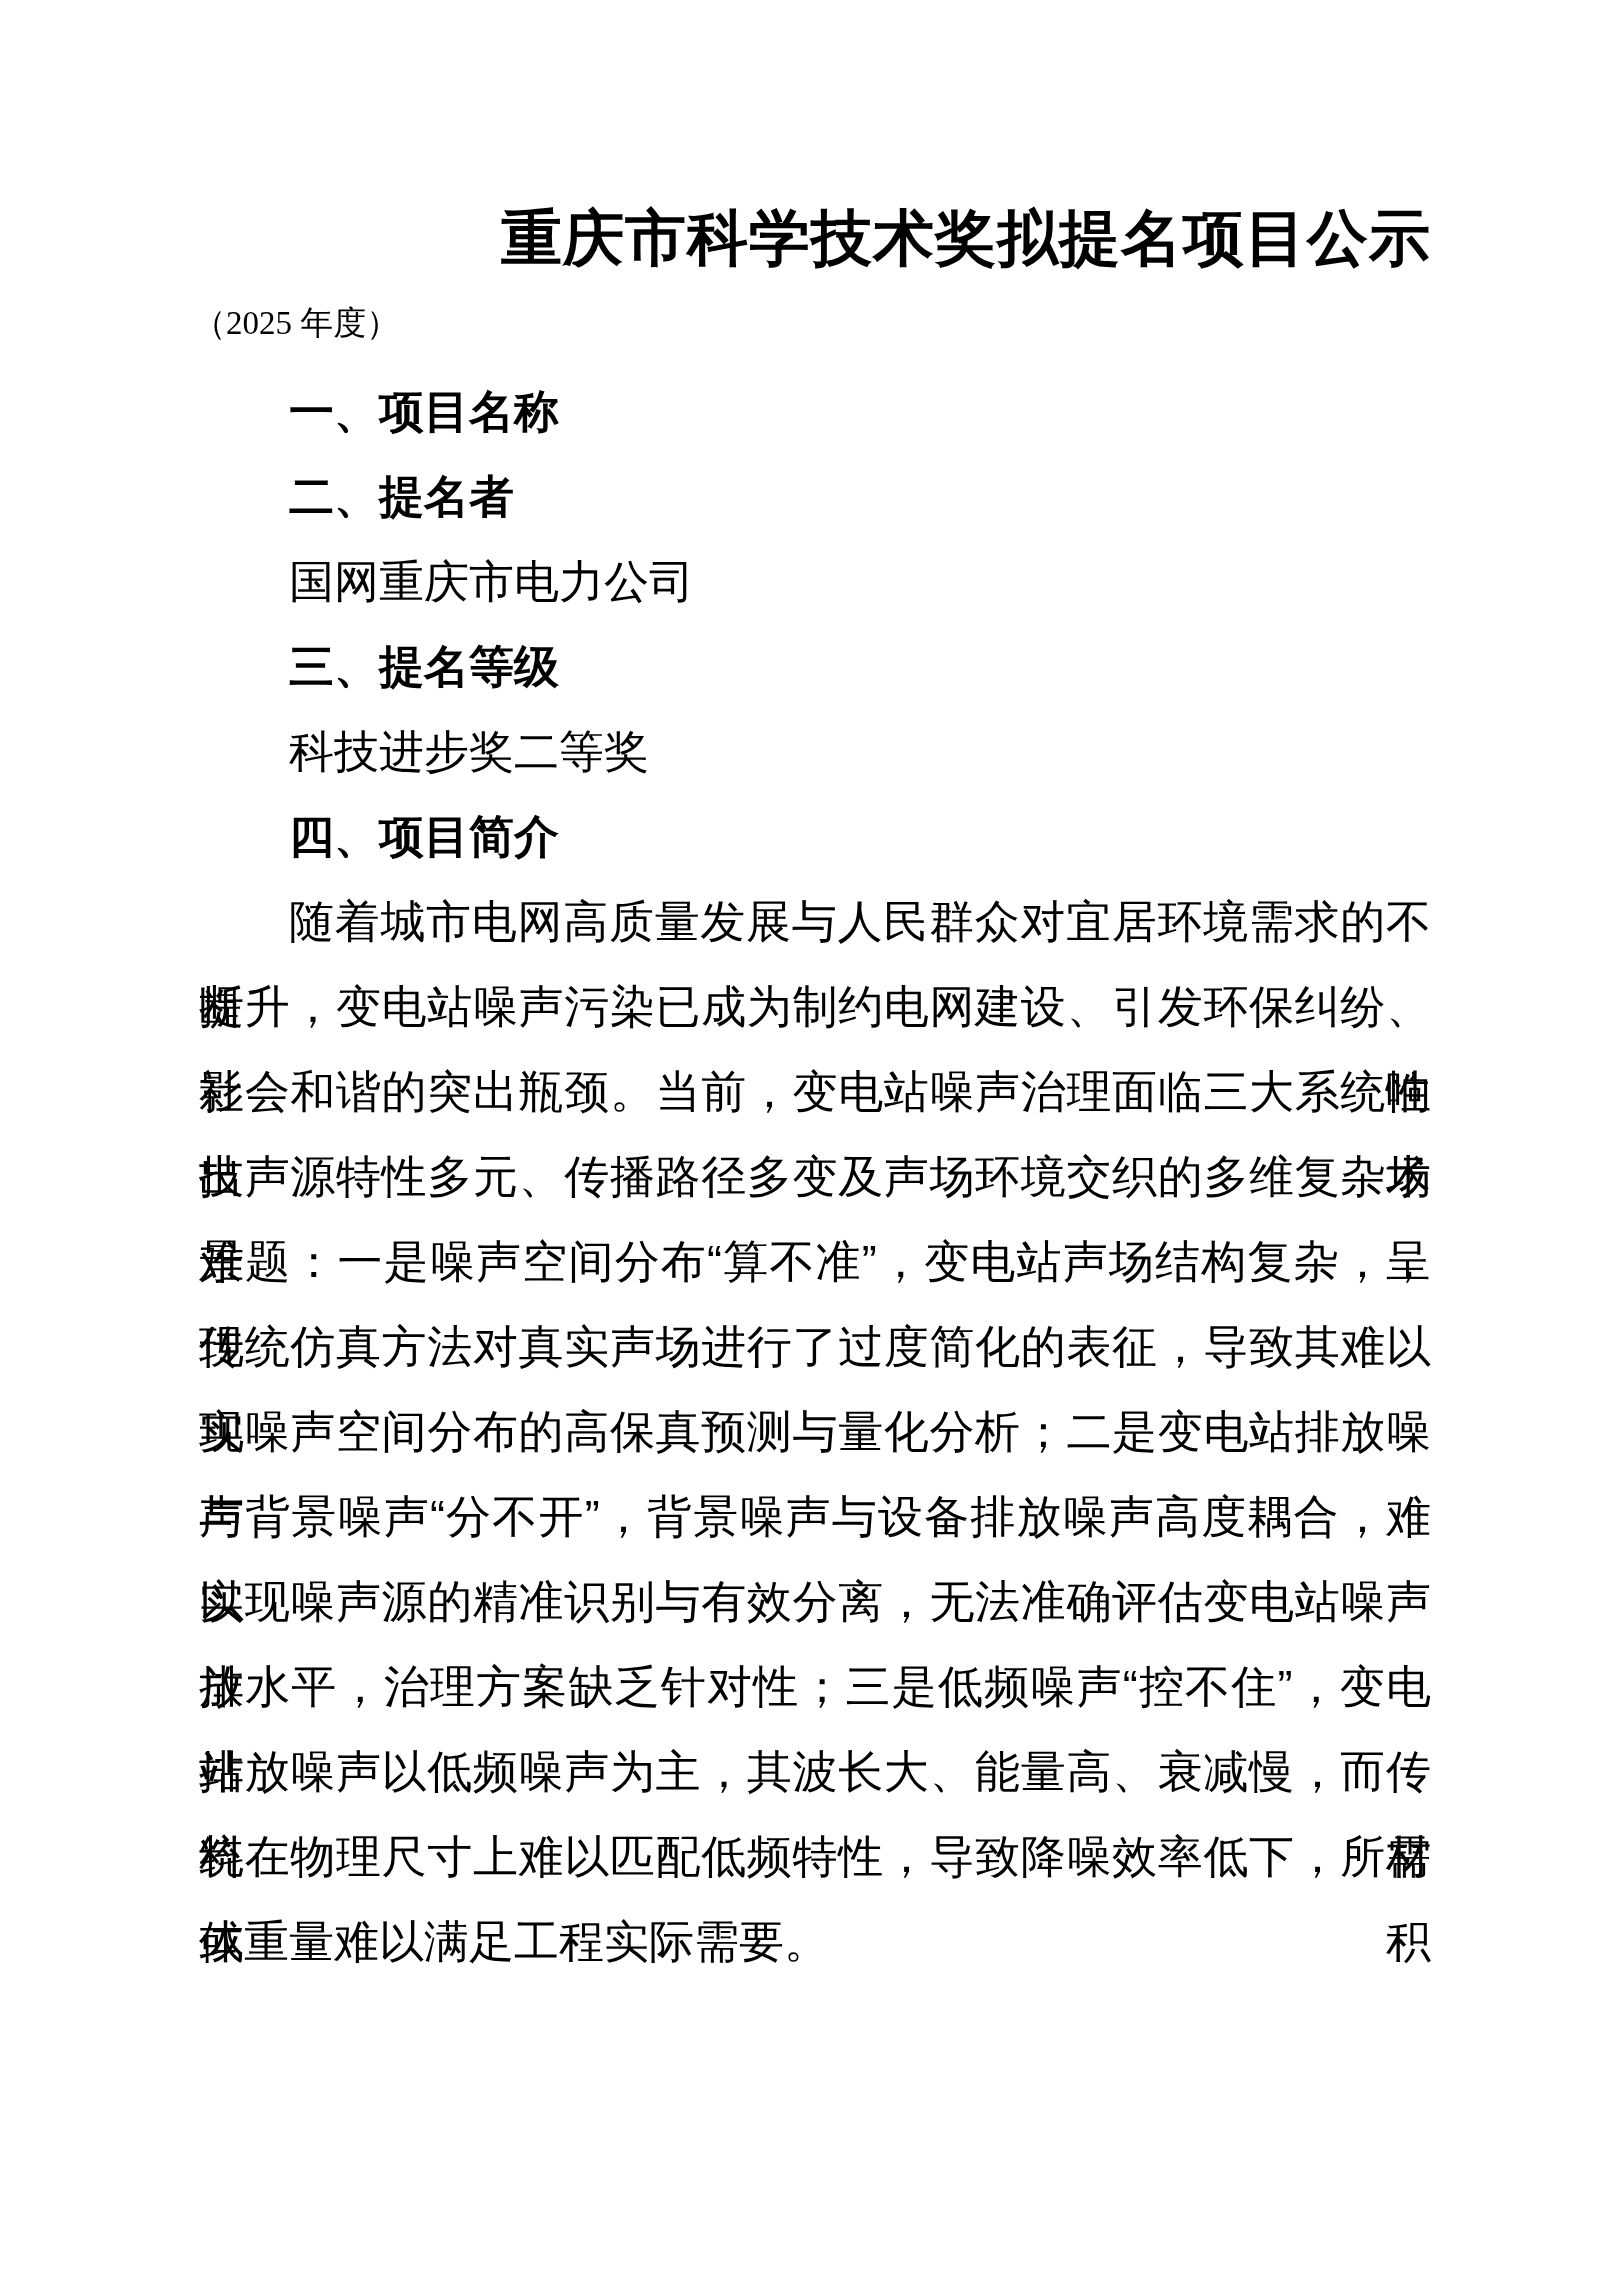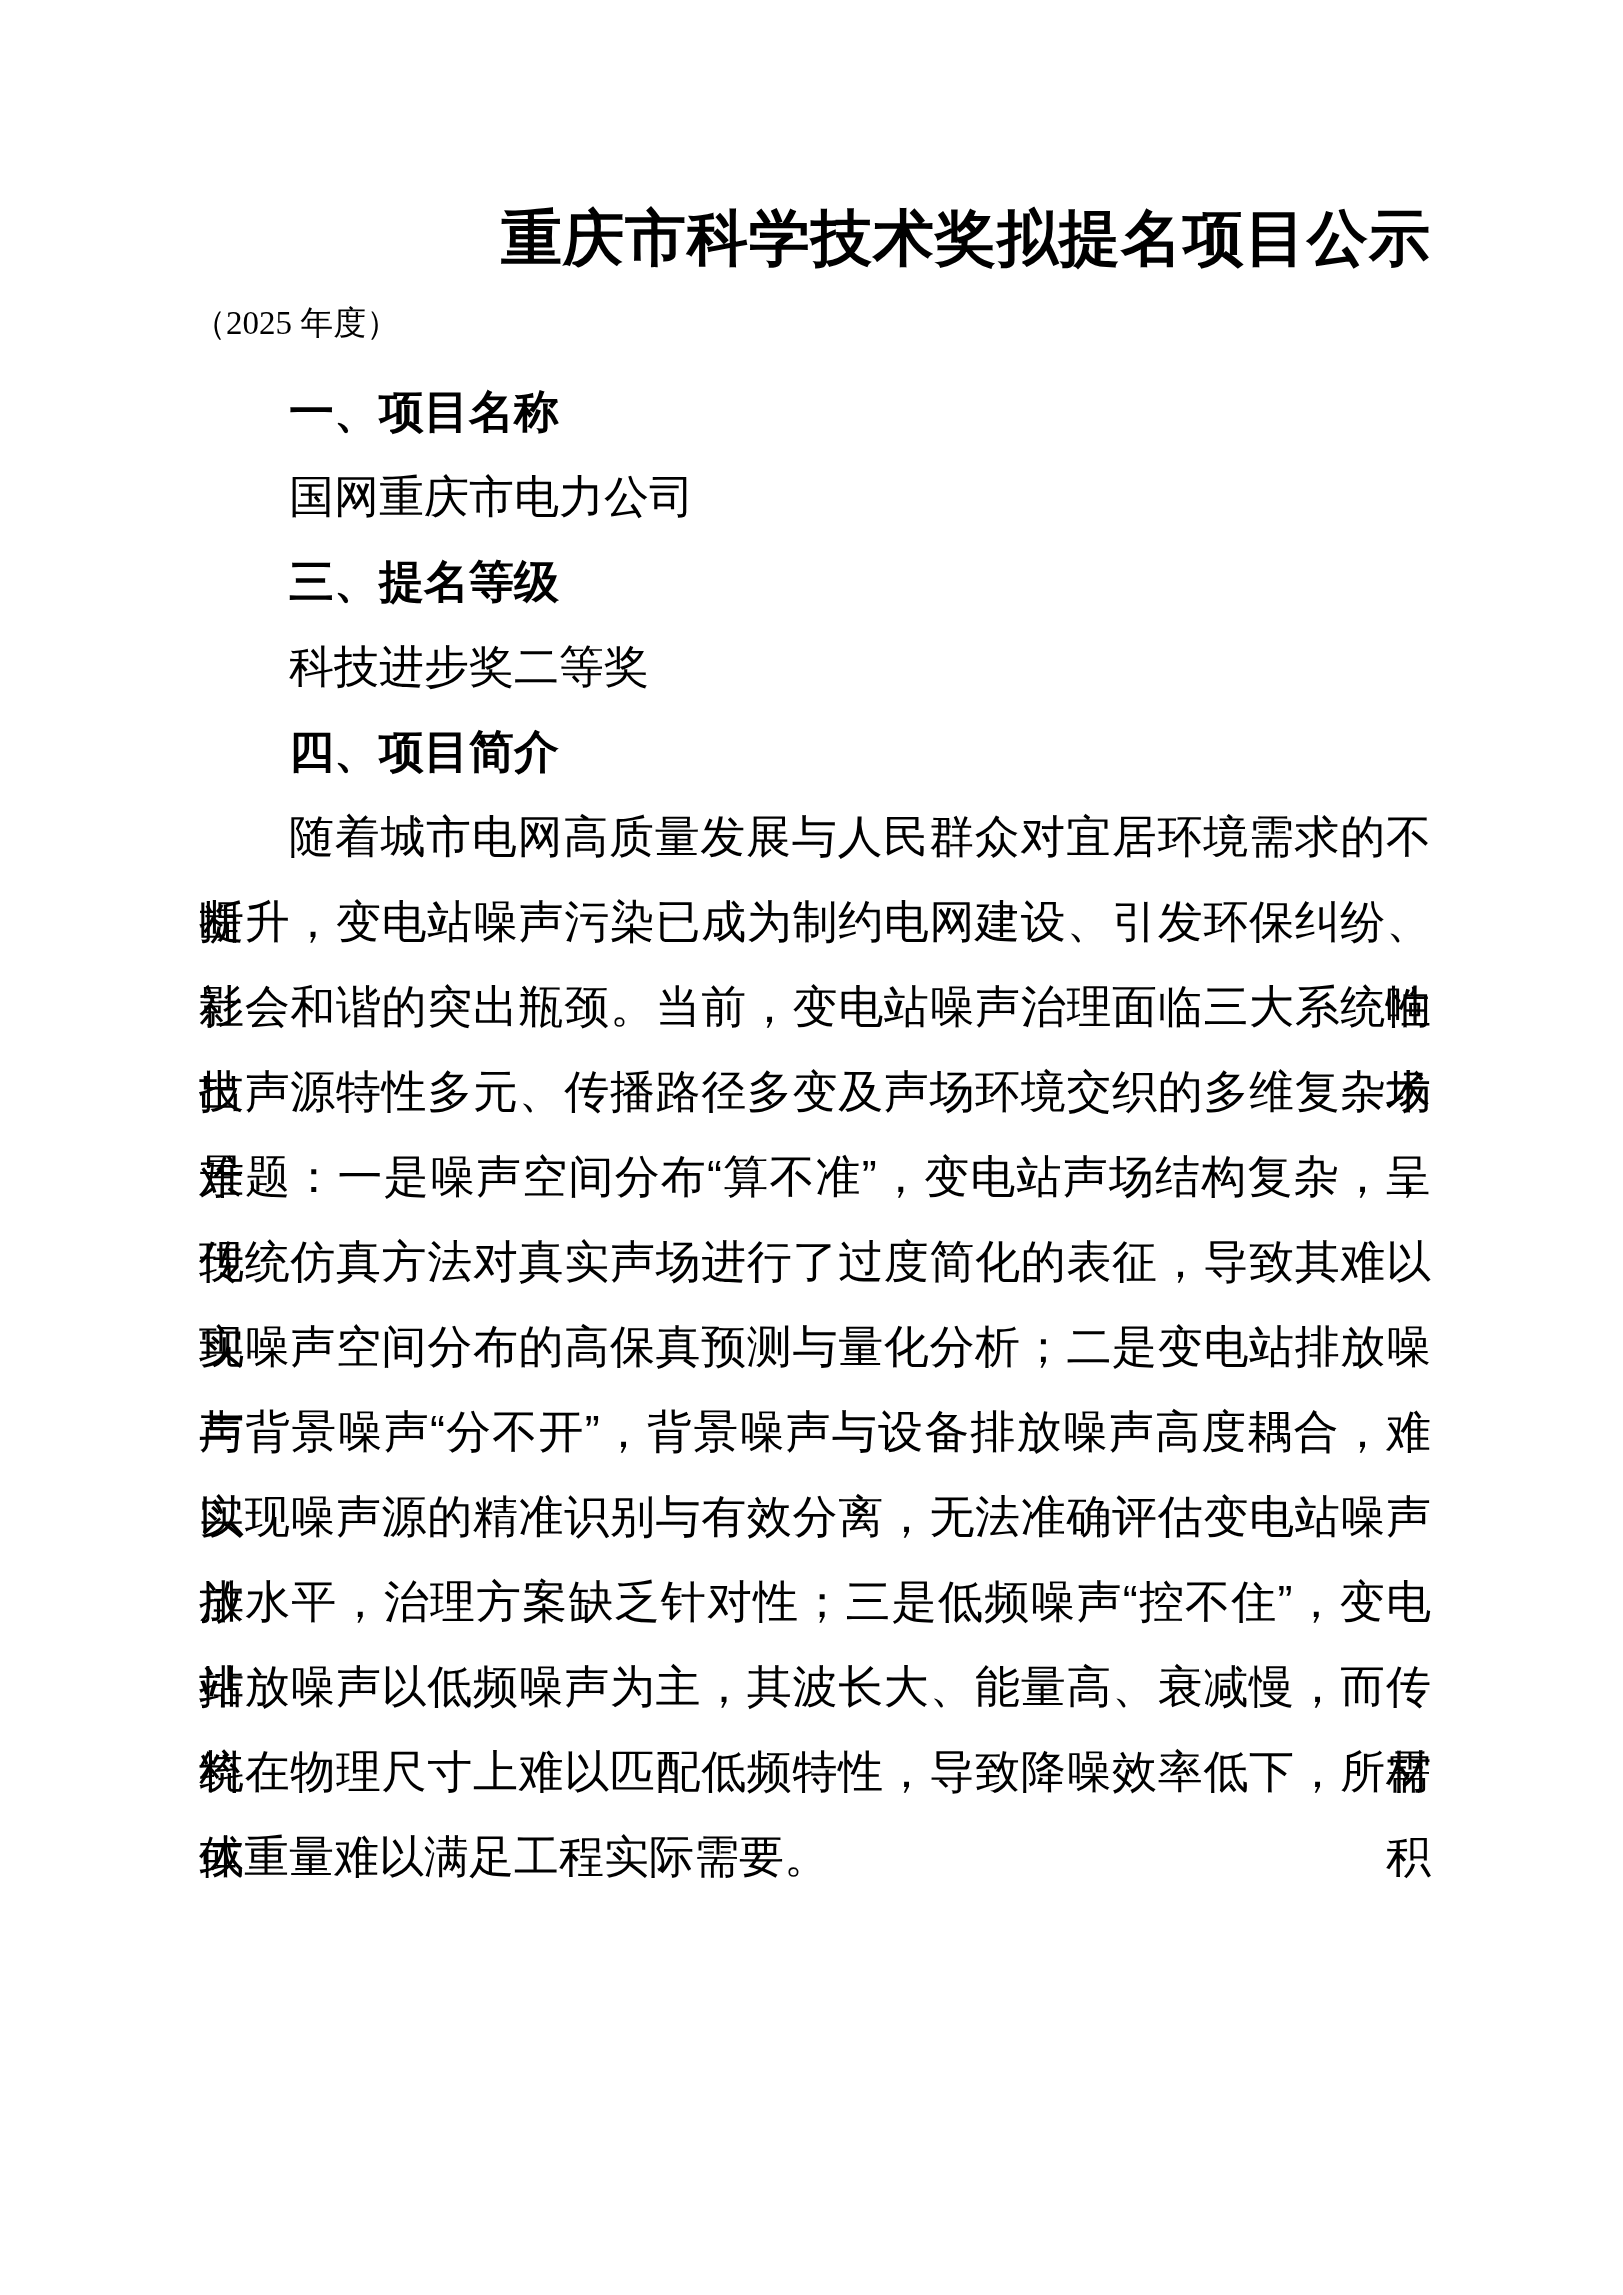--- a/index.html
+++ b/index.html
@@ -61,20 +61,21 @@
 
 <div class="page">
 
   <div class="doc-title">重庆市科学技术奖拟提名项目公示</div>
   <div class="doc-subtitle">（2025 年度）</div>
 
   <div class="content">
 
     <div class="line heading indent">一、项目名称</div>
 
+    <div class="line heading indent">二、提名者</div>
     <div class="line indent">国网重庆市电力公司</div>
 
     <div class="line heading indent">三、提名等级</div>
     <div class="line indent">科技进步奖二等奖</div>
 
     <div class="line heading indent">四、项目简介</div>
 
     <div class="line just first">随着城市电网高质量发展与人民群众对宜居环境需求的不断</div>
     <div class="line just">提升，变电站噪声污染已成为制约电网建设、引发环保纠纷、影响</div>
     <div class="line just">社会和谐的突出瓶颈。当前，变电站噪声治理面临三大系统性技术</div>

